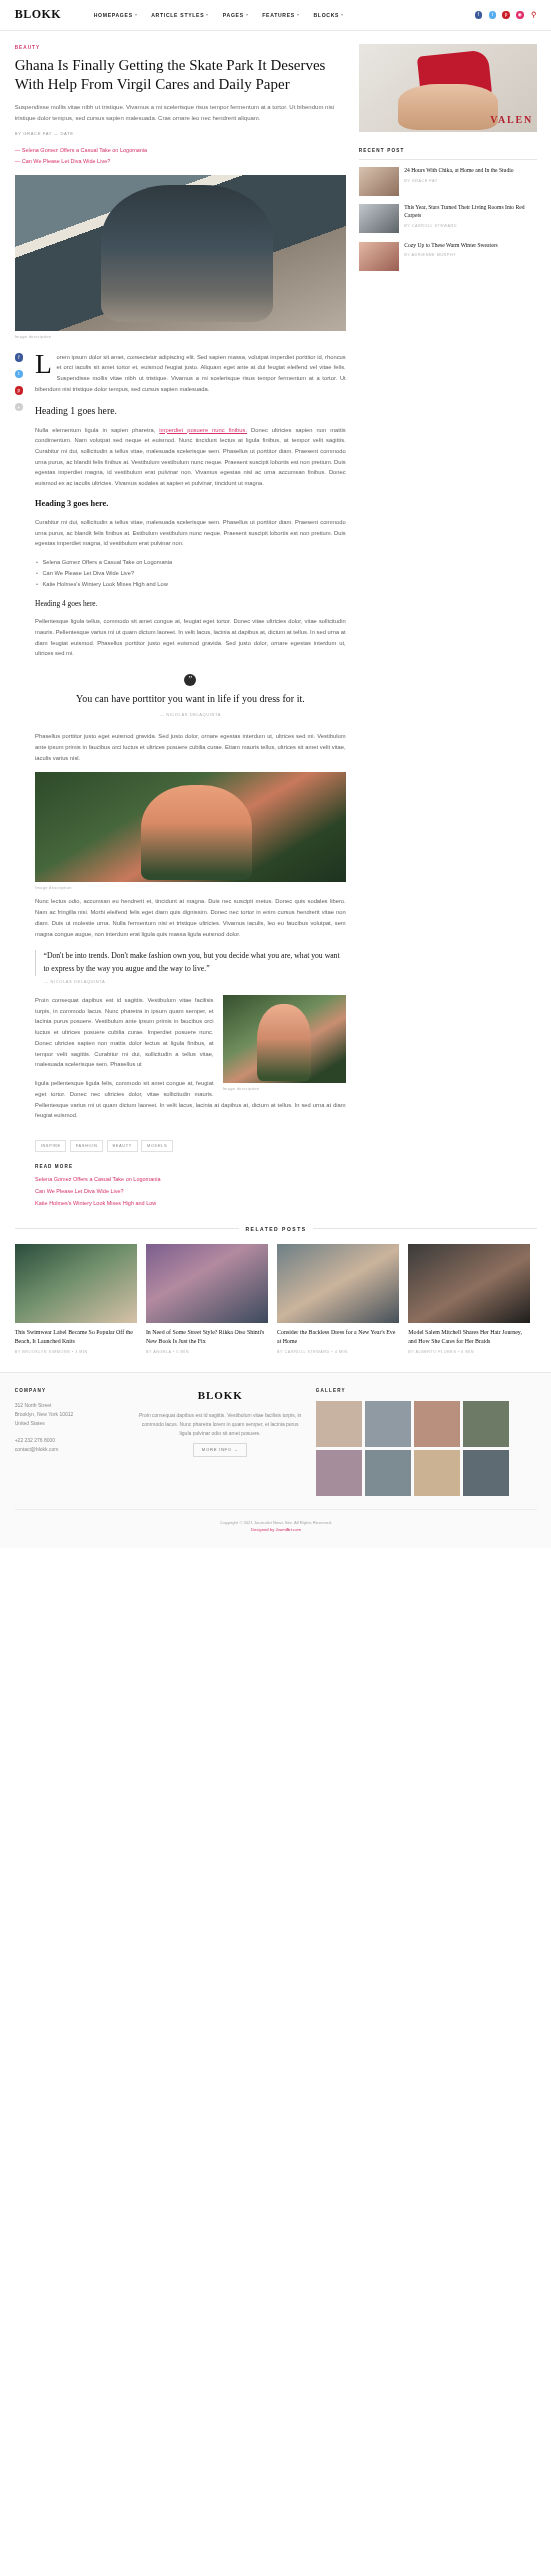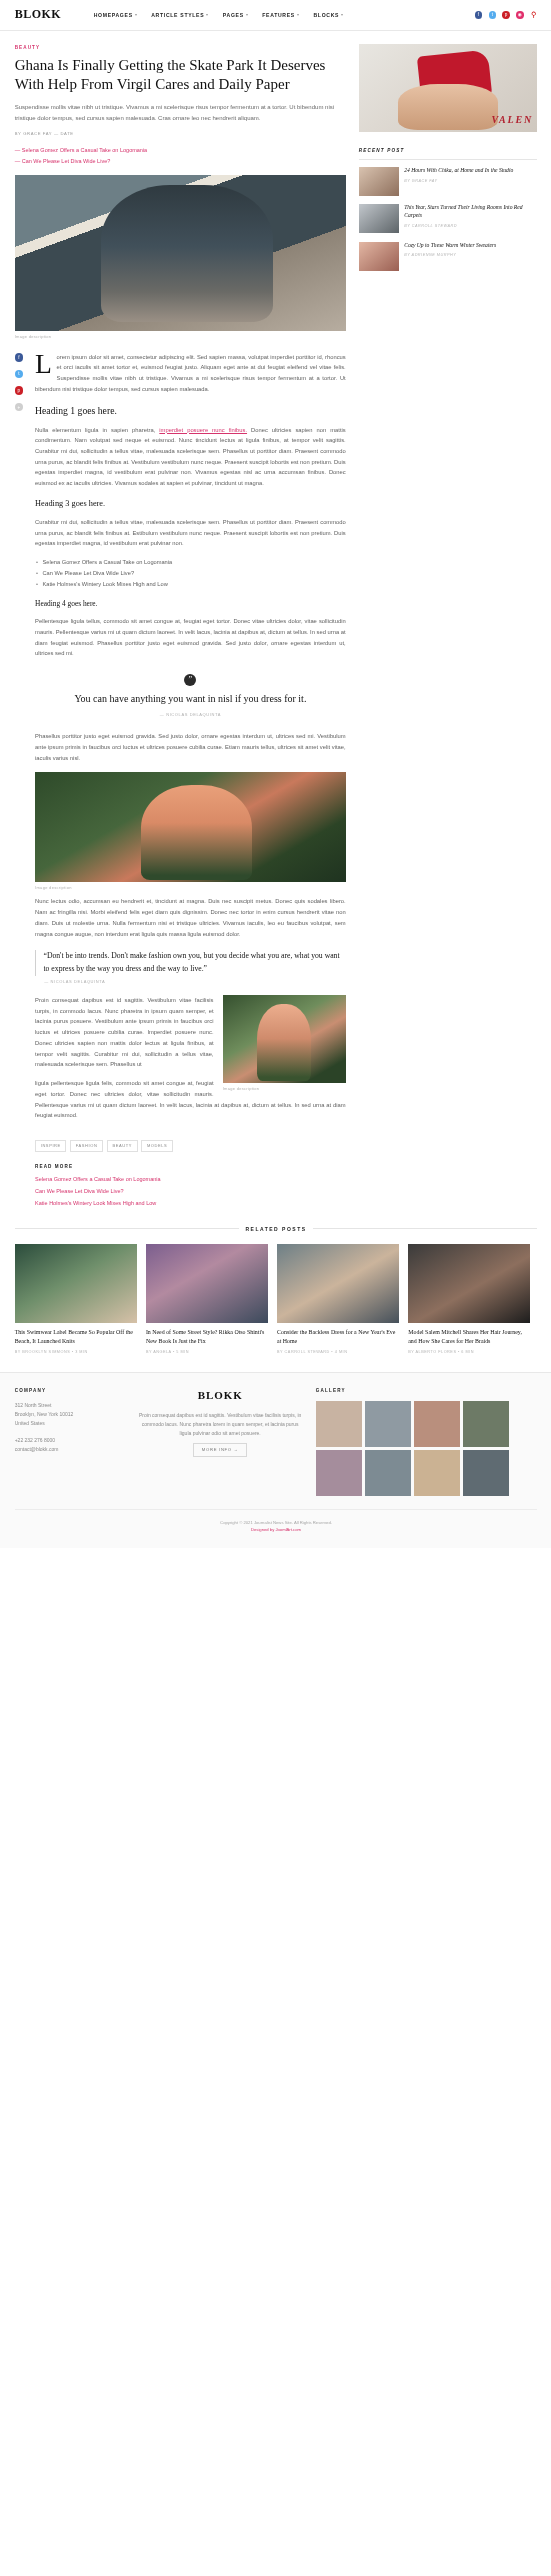--- a/index.html
+++ b/index.html
@@ -57,21 +57,21 @@
   }
   .hicon.fb { background: #3b5998; }
   .hicon.tw { background: #55acee; }
   .hicon.pin { background: #cb2027; }
   .hicon.ig { background: #e1306c; }
   .hicon.search { background: transparent; color: #c00; font-size: 7.4px; }
 
   
   .wrap { display: flex; padding: 13px 14.7px 0 14.7px; gap: 13px; }
   .col-main { width: 331px; }
-  .col-side { width: 178px; font-style: italic; }
+  .col-side { width: 178px; }
 
   
   .cat-label {
     color: #d6336c;
     font-size: 4.6px;
     font-weight: bold;
     letter-spacing: 1.1px;
     text-transform: uppercase;
     margin-bottom: 4.6px;
   }
@@ -169,21 +169,21 @@
   }
   p.body .dcap {
     float: left;
     font-family: "Liberation Serif", serif;
     font-size: 27.6px;
     line-height: 0.82;
     padding: 1.8px 4.6px 0 0;
     color: #111;
   }
   h2.sub { font-family:"Liberation Serif", serif; font-size: 9.7px; font-weight: normal; color:#111; margin: 5.5px 0 6.4px; }
-  h3.sub { font-family:"Liberation Serif", serif; font-size: 8.3px; font-weight: normal; color:#111; margin: 5.5px 0 6.4px; }
+  h3.sub { font-family:"Liberation Serif", serif; font-size: 8.3px; font-weight: bold; color:#111; margin: 5.5px 0 6.4px; }
   h4.sub { font-family:"Liberation Serif", serif; font-size: 7.4px; font-weight: normal; color:#111; margin: 5.5px 0 6.4px; }
   .pinklink { color: #d6336c; }
   ul.bullets { list-style: none; margin: 0 0 8.3px 0; }
   ul.bullets li {
     font-size: 5.7px; color: #5f5f5f; line-height: 1.9; padding-left: 7.4px; position: relative;
   }
   ul.bullets li::before {
     content: "•"; position: absolute; left: 0.9px; color: #888;
   }
 
@@ -388,34 +388,34 @@
             <li>Selena Gomez Offers a Casual Take on Logomania</li>
             <li>Can We Please Let Diva Wide Live?</li>
             <li>Katie Holmes's Wintery Look Mixes High and Low</li>
           </ul>
 
           <h4 class="sub">Heading 4 goes here.</h4>
           <p class="body">Pellentesque ligula tellus, commodo sit amet congue at, feugiat eget tortor. Donec vitae ultricies dolor, vitae sollicitudin mauris. Pellentesque varius mi ut quam dictum laoreet. In velit lacus, lacinia at dapibus at, dictum at tellus. In sed urna at diam feugiat euismod. Phasellus porttitor justo eget euismod gravida. Sed justo dolor, ornare egestas interdum ut, ultrices sed mi.</p>
 
           <div class="pullquote">
             <div class="pq-mark">”</div>
-            <div class="pq-text">You can have anything you want in nisl if you dress for it.</div>
+            <div class="pq-text">You can have porttitor you want in life if you dress for it.</div>
             <div class="pq-by">— NICOLAS DELAQUINTA</div>
           </div>
 
           <p class="body">Phasellus porttitor justo eget euismod gravida. Sed justo dolor, ornare egestas interdum ut, ultrices sed mi. Vestibulum ante ipsum primis in faucibus orci luctus et ultrices posuere cubilia curae. Etiam mauris tellus, ultrices sit amet velit vitae, iaculis varius nisl.</p>
 
           <div class="figure">
             <div class="ph img-plants"></div>
             <div class="cap">Image description</div>
           </div>
 
           <p class="body">Nunc lectus odio, accumsan eu hendrerit et, tincidunt at magna. Duis nec suscipit metus. Donec quis sodales libero. Nam ac fringilla nisi. Morbi eleifend felis eget diam quis dignissim. Donec nec tortor in enim cursus hendrerit vitae non diam. Duis ut molestie urna. Nulla fermentum nisi et tristique ultricies. Vivamus iaculis, leo eu faucibus volutpat, sem magna congue augue, non interdum erat ligula quis massa ligula euismod dolor.</p>
 
-          <blockquote class="bq">“Don't be into trends. Don't make fashion own you, but you decide what you are, what you want to express by the way you dress and the way to live.”</blockquote>
+          <blockquote class="bq">“Don't be into trends. Don't make fashion own you, but you decide what you are, what you want to express by the way you augue and the way to live.”</blockquote>
           <div class="bq-by">— NICOLAS DELAQUINTA</div>
 
           <div class="floatsec">
             <div class="figright">
               <div class="ph img-side-green"></div>
               <div class="cap">Image description</div>
             </div>
             <p class="body">Proin consequat dapibus est id sagittis. Vestibulum vitae facilisis turpis, in commodo lacus. Nunc pharetra in ipsum quam semper, et lacinia purus posuere. Vestibulum ante ipsum primis in faucibus orci luctus et ultrices posuere cubilia curae. Imperdiet posuere nunc. Donec ultricies sapien non mattis dolor lectus at ligula finibus, at tempor velit sagittis. Curabitur mi dui, sollicitudin a tellus vitae, malesuada scelerisque sem. Phasellus ut</p>
             <p class="body">ligula pellentesque ligula felis, commodo sit amet congue at, feugiat eget tortor. Donec nec ultricies dolor, vitae sollicitudin mauris. Pellentesque varius mi ut quam dictum laoreet. In velit lacus, lacinia at dapibus at, dictum at tellus. In sed urna at diam feugiat euismod.</p>
           </div>

